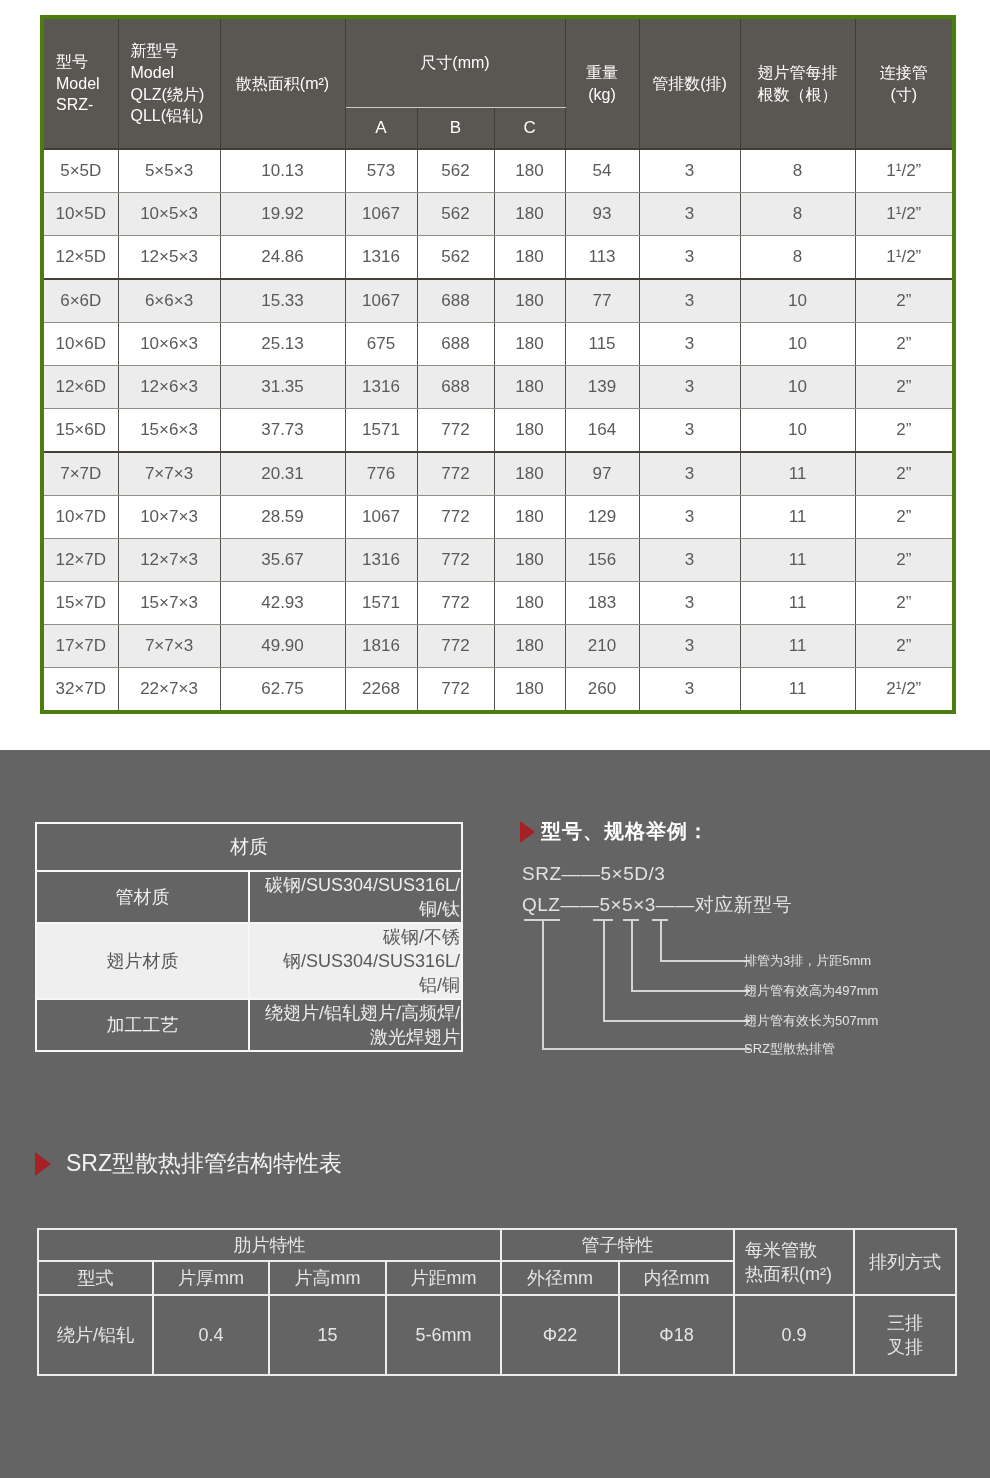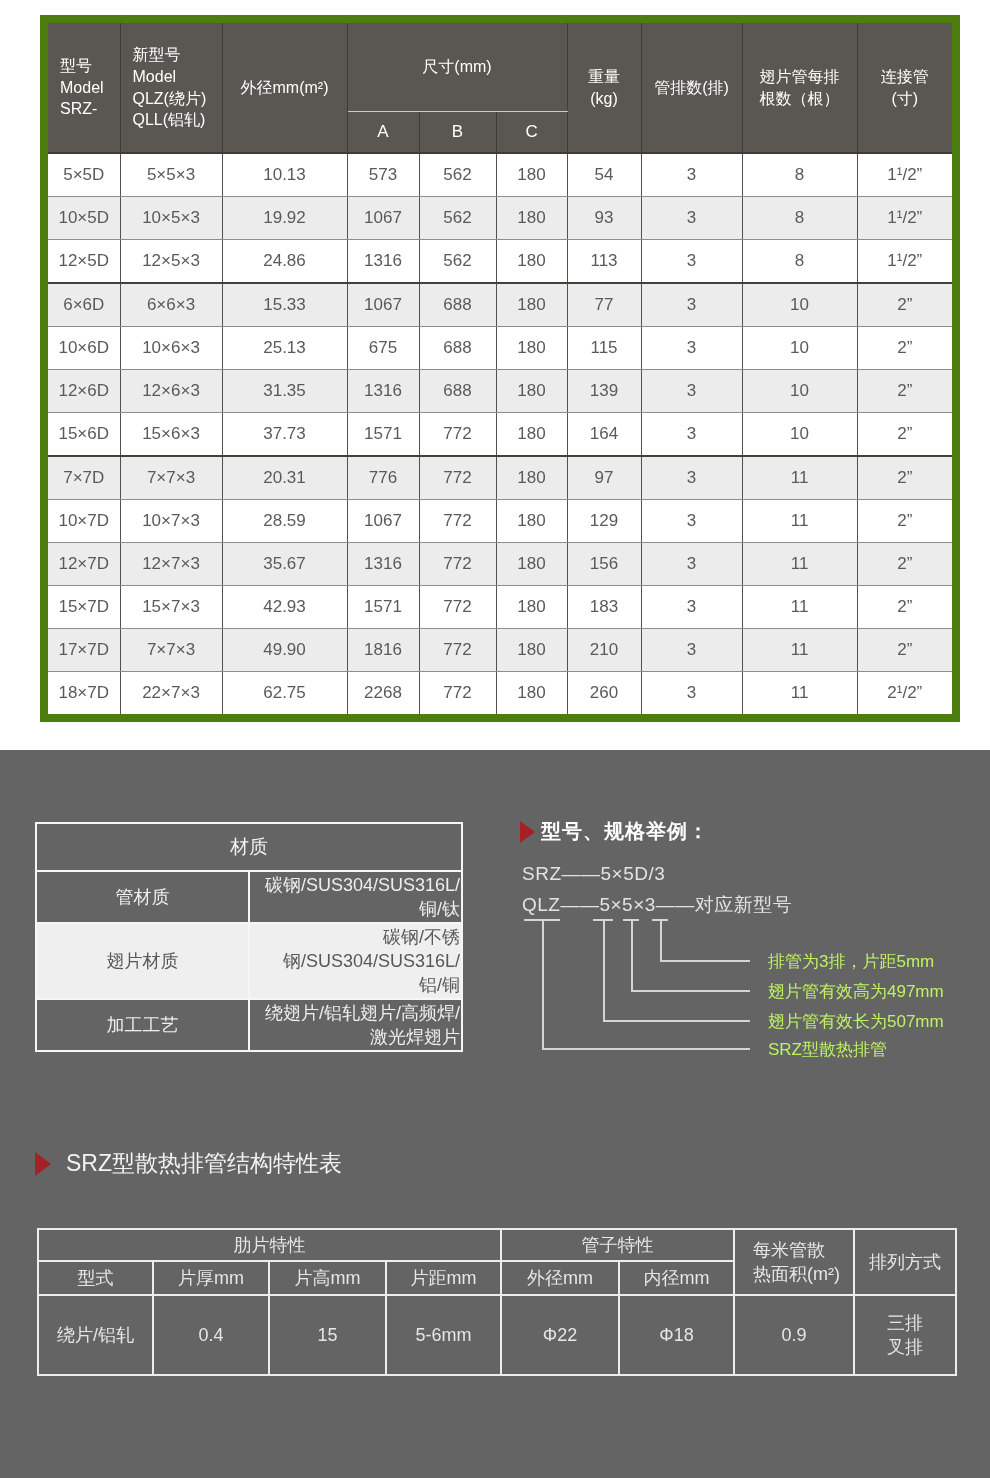--- a/index.html
+++ b/index.html
@@ -7,21 +7,21 @@
     width:990px; height:1478px; position:relative; background:#ffffff;
     font-family:"Liberation Sans","DejaVu Sans",sans-serif;
     -webkit-font-smoothing:antialiased;
   }
   .pre { white-space:pre-line; }
 
   
   .spec-table {
     position:absolute; left:40px; top:15px; width:912px;
     border-collapse:collapse; table-layout:fixed;
-    border:8px solid #4d7c0f;
+    border:4px solid #4d7c0f;
   }
   .spec-table thead th {
     background:#5a5651; color:#ffffff; font-weight:normal;
     font-size:16px; line-height:1.35; border:1px solid #423c37;
     text-align:center; vertical-align:middle;
   }
   .spec-table thead th.al { text-align:left; padding-left:12px; }
   .spec-table thead tr.top-row th { height:86px; }
   .spec-table thead tr.abc th { height:38px; font-size:17px; }
   .spec-table thead th[rowspan] { border-bottom:2px solid #423c37; }
@@ -78,22 +78,22 @@
   .stub1 { left:4px;   width:36px; }
   .stub2 { left:73px;  width:20px; }
   .stub3 { left:103px; width:16px; }
   .stub4 { left:132px; width:16px; }
   .elbow { position:absolute; top:104px; border-left:2px solid #d4d4d4; border-bottom:2px solid #d4d4d4; }
   .elbow1 { left:140px; width:88px;  height:41px; }
   .elbow2 { left:111px; width:117px; height:71px; }
   .elbow3 { left:83px;  width:145px; height:101px; }
   .elbow4 { left:22px;  width:206px; height:129px; }
   .callout {
-    position:absolute; left:248px; transform:translateY(-50%);
-    font-size:17px; color:#bef264; white-space:nowrap;
+    position:absolute; left:224px; transform:translateY(-50%);
+    font-size:13px; color:#e5e5e5; white-space:nowrap;
   }
   .callout1 { top:146px; }
   .callout2 { top:176px; }
   .callout3 { top:206px; }
   .callout4 { top:234px; }
 
   
   .feature-title {
     position:absolute; left:35px; top:398px; display:flex; align-items:center; gap:15px;
     font-size:23px; color:#f2f2f2;
@@ -105,21 +105,21 @@
     position:absolute; left:37px; top:478px; width:918px;
     border-collapse:collapse; table-layout:fixed;
   }
   .feature-table th, .feature-table td {
     border:2px solid #ededed; font-weight:normal; vertical-align:middle;
     text-align:center; color:#e6e6e6; font-size:18px;
   }
   .feature-table tr.g-row th { height:28px; }
   .feature-table tr.s-row th { height:30px; }
   .feature-table td { height:76px; }
-  .feature-table th.area-head { text-align:left; padding-left:18px; line-height:1.35; }
+  .feature-table th.area-head { text-align:left; padding-left:10px; line-height:1.35; }
 </style>
 </head>
 <body>
 
 <div>
 
   <table class="spec-table">
     <colgroup>
       <col style="width:76px">
         <col style="width:102px">
@@ -134,21 +134,21 @@
     </colgroup>
     <thead>
       <tr class="top-row">
         <th rowspan="2" class="al pre">型号
 Model
 SRZ-</th>
         <th rowspan="2" class="al pre">新型号
 Model
 QLZ(绕片)
 QLL(铝轧)</th>
-        <th rowspan="2">外径mm(m²)</th>
+        <th rowspan="2">散热面积(m²)</th>
         <th colspan="3" class="size-head">尺寸(mm)</th>
         <th rowspan="2" class="pre">重量
 (kg)</th>
         <th rowspan="2">管排数(排)</th>
         <th rowspan="2" class="pre">翅片管每排
 根数（根）</th>
         <th rowspan="2" class="pre">连接管
 (寸)</th>
       </tr>
       <tr class="abc">
@@ -308,21 +308,21 @@
     <td>1816</td>
     <td>772</td>
     <td>180</td>
     <td>210</td>
     <td>3</td>
     <td>11</td>
     <td>2”</td>
   </tr>
 
   <tr>
-    <td>18×7D</td>
+    <td>32×7D</td>
     <td>22×7×3</td>
     <td>62.75</td>
     <td>2268</td>
     <td>772</td>
     <td>180</td>
     <td>260</td>
     <td>3</td>
     <td>11</td>
     <td>2¹/2”</td>
   </tr>

